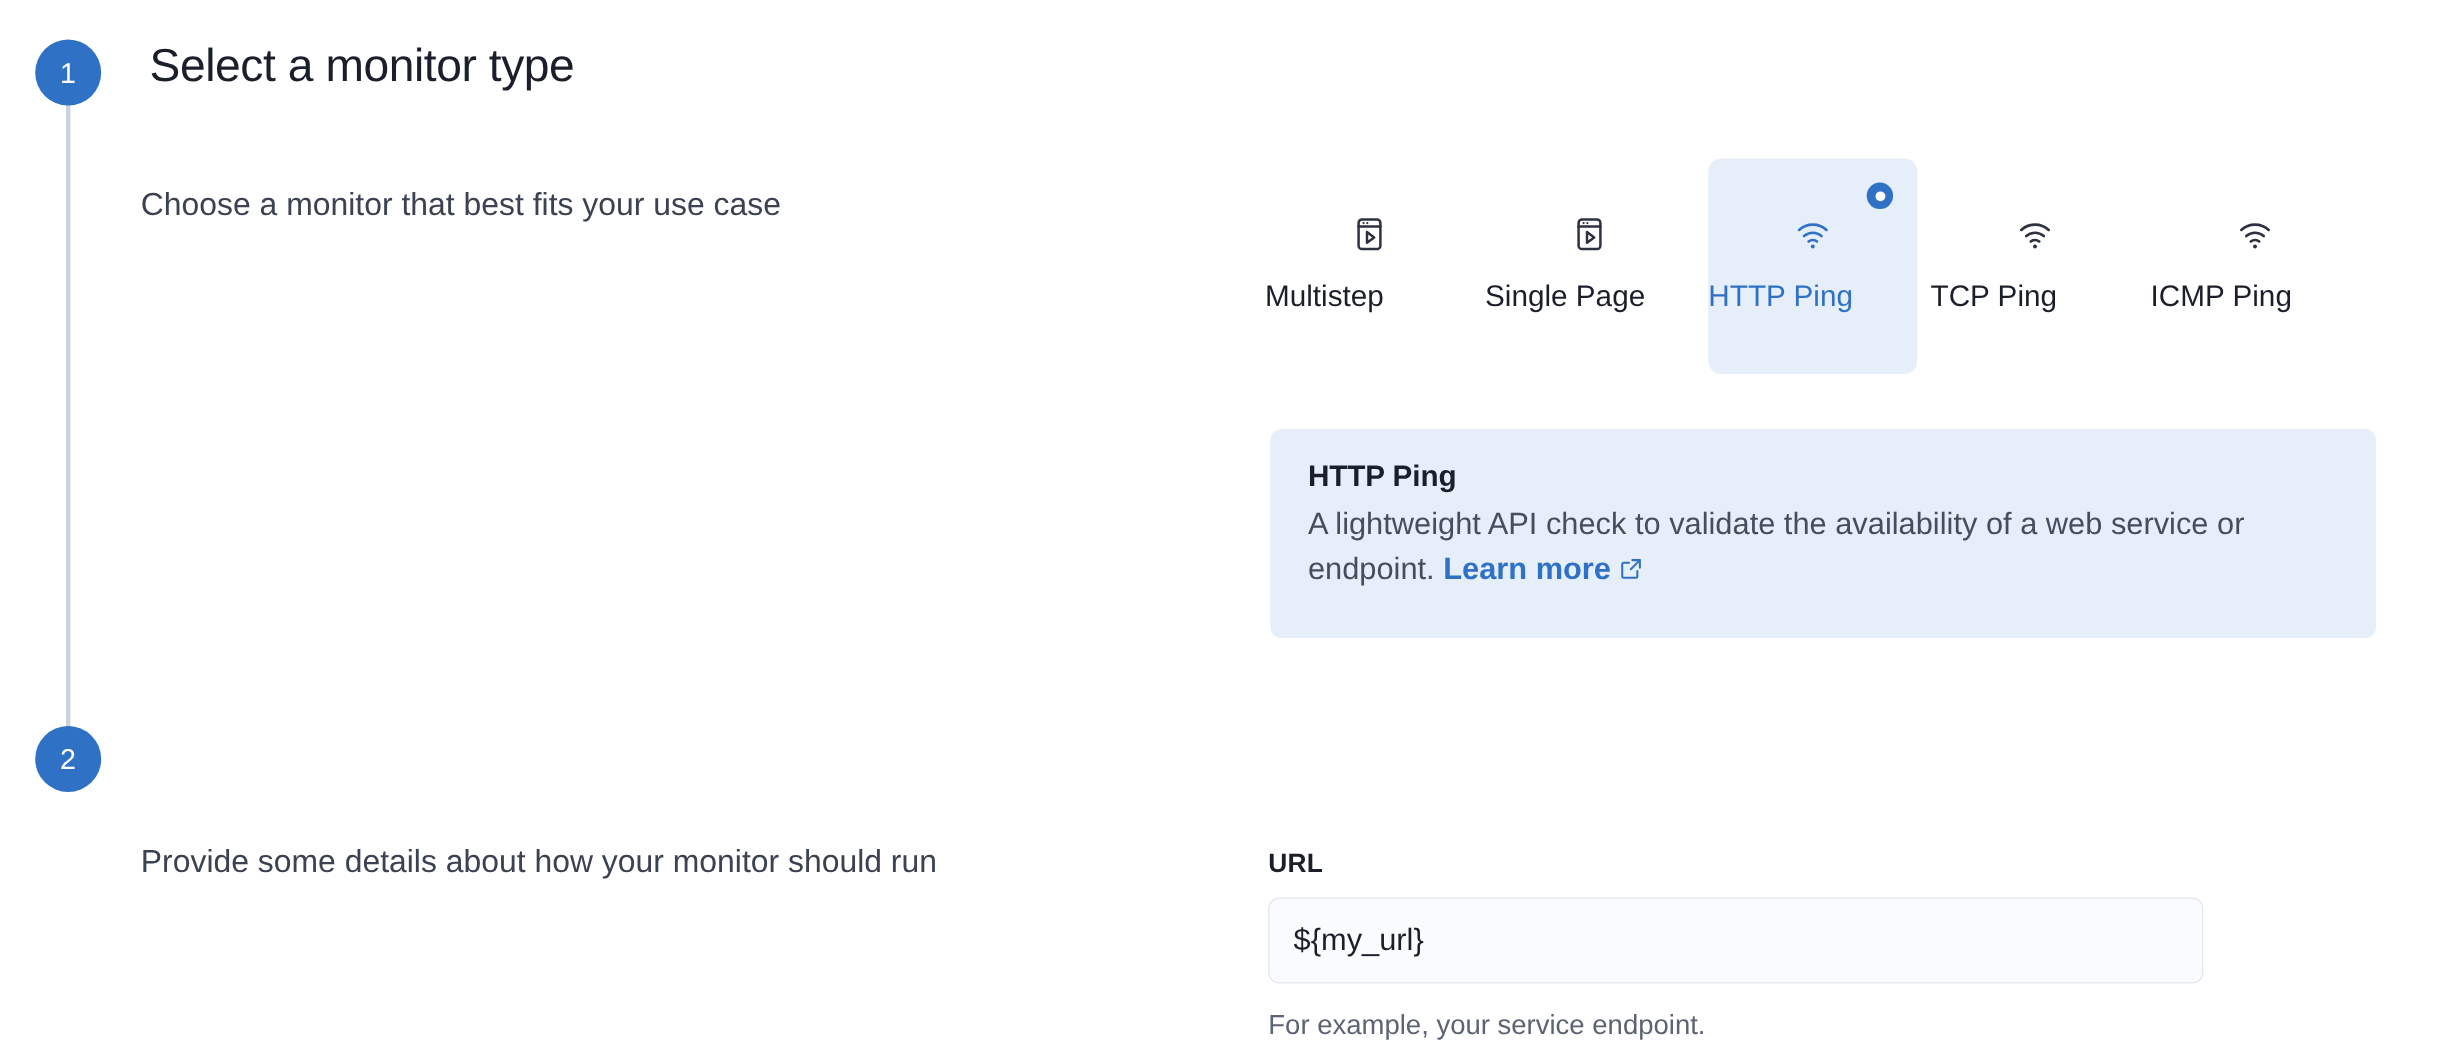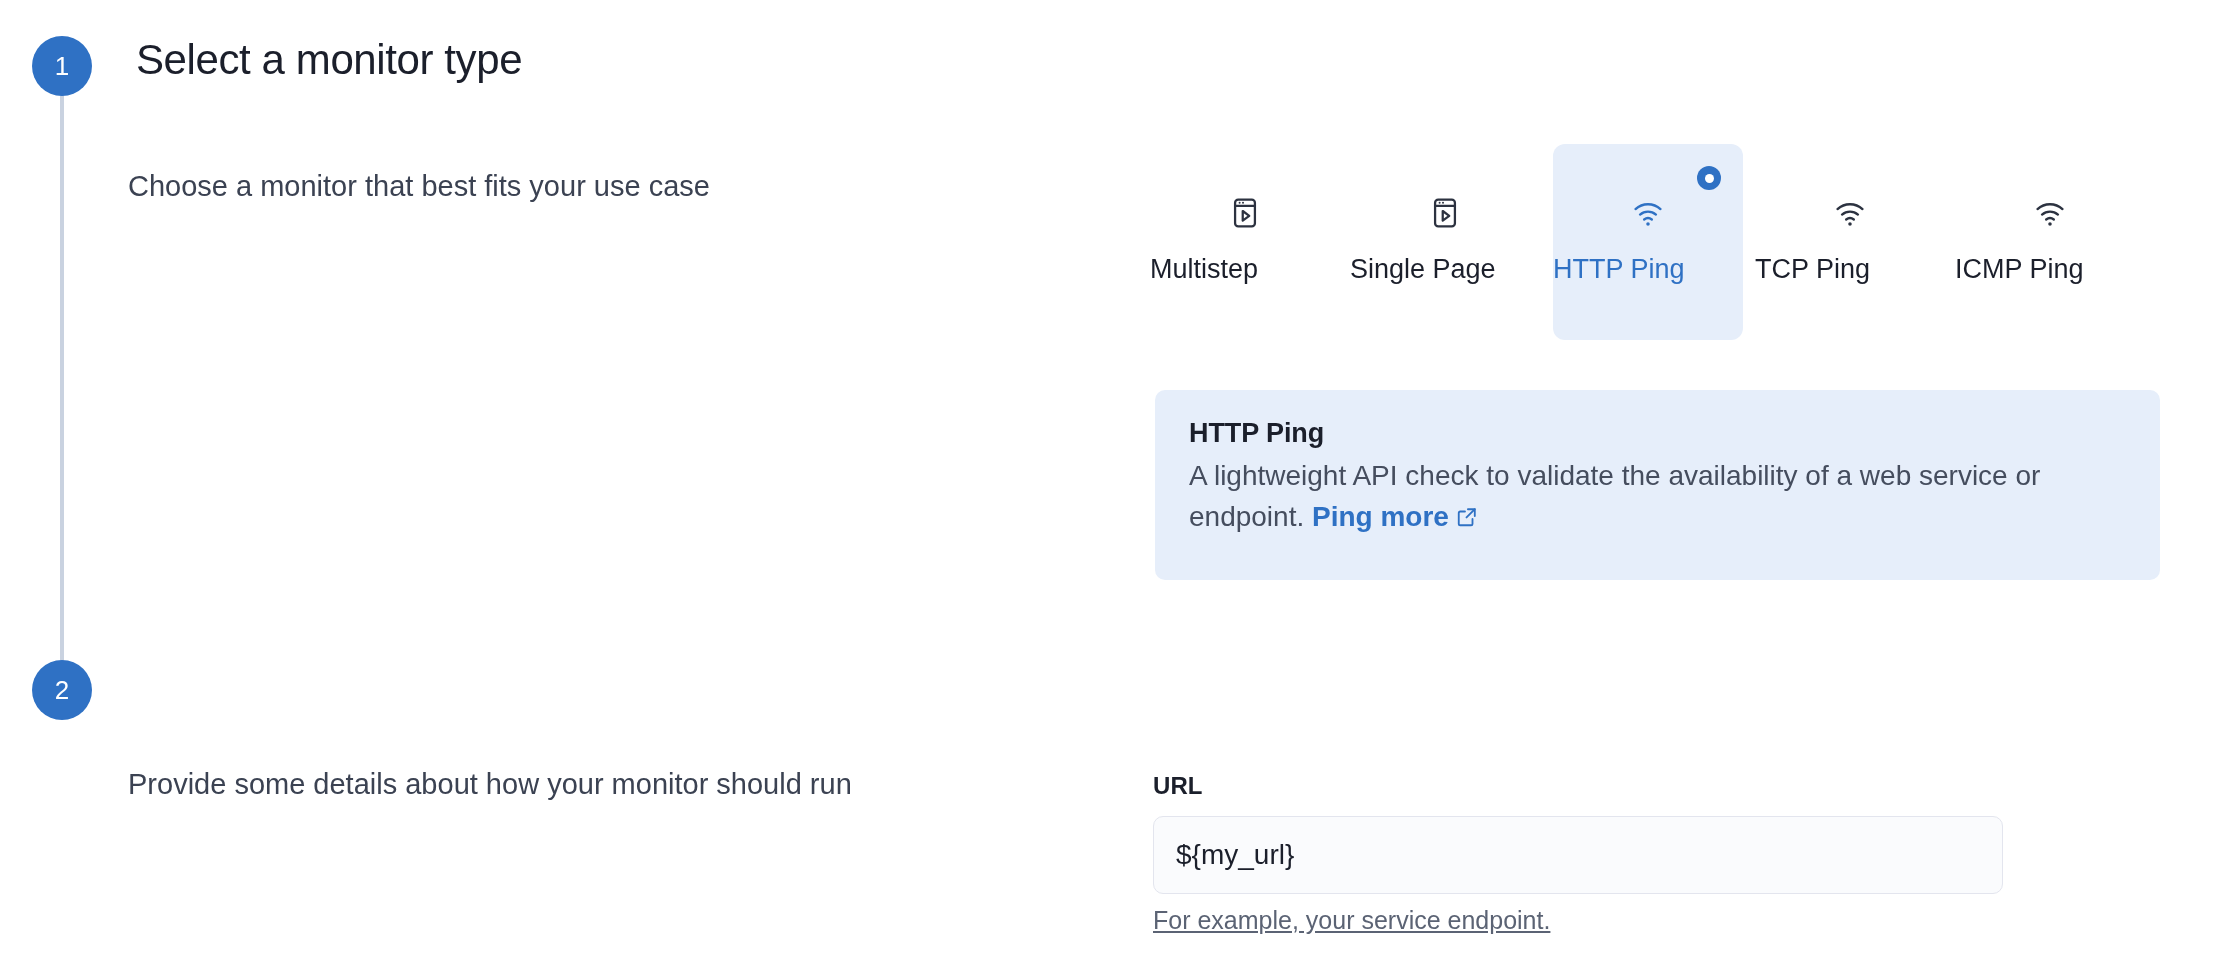--- a/index.html
+++ b/index.html
@@ -196,25 +196,24 @@
     border-radius: 10px;
     background: #fafbfd;
     font-family: "Liberation Sans", sans-serif;
     font-size: 28px;
     color: #1b1f2b;
     padding: 0 22px;
     outline: none;
   }
   .field-input::placeholder { color: #9aa3b3; }
   .field-help {
-    margin-top: 12px;
+    margin-top: 24px;
     font-size: 25px;
     color: #5b6374;
     font-weight: 400;
-    text-decoration: underline;
   }
 </style>
 </head>
 <body>
 
 <div class="page">
 
   <div class="rail"></div>
 
   <div class="step-badge one">
@@ -291,21 +290,21 @@
         </svg>
       </span>
       <span class="card-label">ICMP Ping</span>
     </div>
   </div>
 
   <div class="info-panel">
     <div class="info-title">HTTP Ping</div>
     <div class="info-body">
       <span>A lightweight API check to validate the availability of a web service or endpoint.</span>
-      <a class="learn-more" href="#"><span>Ping more</span><span class="ext-icon"><svg viewBox="0 0 24 24" fill="none" stroke="#2f71c4" stroke-width="2" stroke-linecap="round" stroke-linejoin="round">
+      <a class="learn-more" href="#"><span>Learn more</span><span class="ext-icon"><svg viewBox="0 0 24 24" fill="none" stroke="#2f71c4" stroke-width="2" stroke-linecap="round" stroke-linejoin="round">
               <path d="M13 3.5 H20.5 V11"></path>
               <path d="M20.5 3.5 L11.5 12.5"></path>
               <path d="M18 14.2 V19.5 A1.5 1.5 0 0 1 16.5 21 H4.5 A1.5 1.5 0 0 1 3 19.5 V7.5 A1.5 1.5 0 0 1 4.5 6 H9.8"></path>
             </svg></span></a>
     </div>
   </div>
 
   <div class="field-block">
     <div class="field-label">URL</div>
     <input class="field-input" type="text" placeholder="${my_url}" value="${my_url}" style="">

